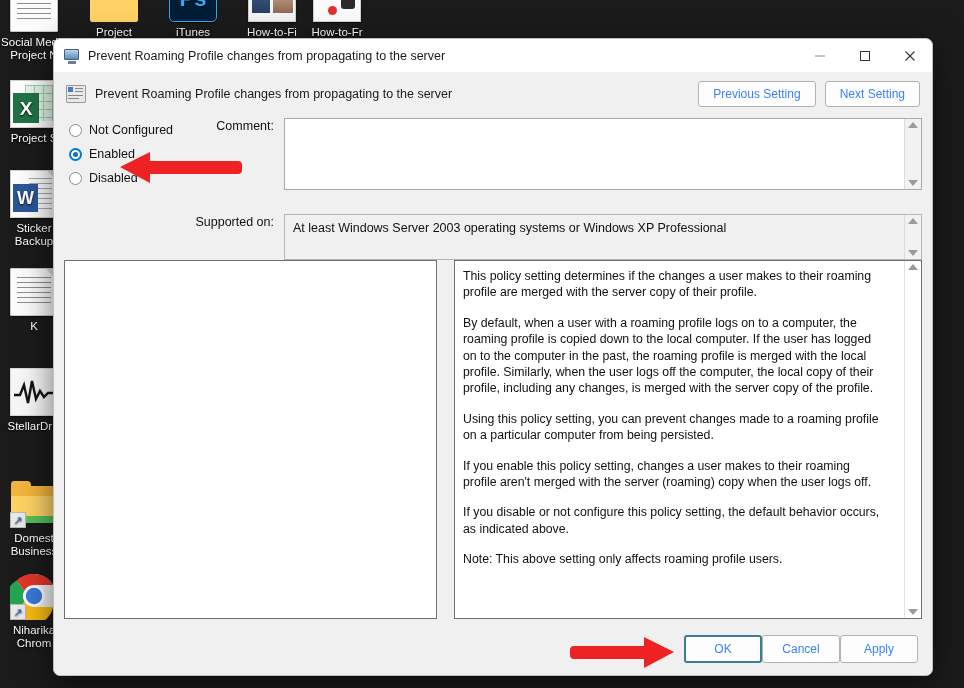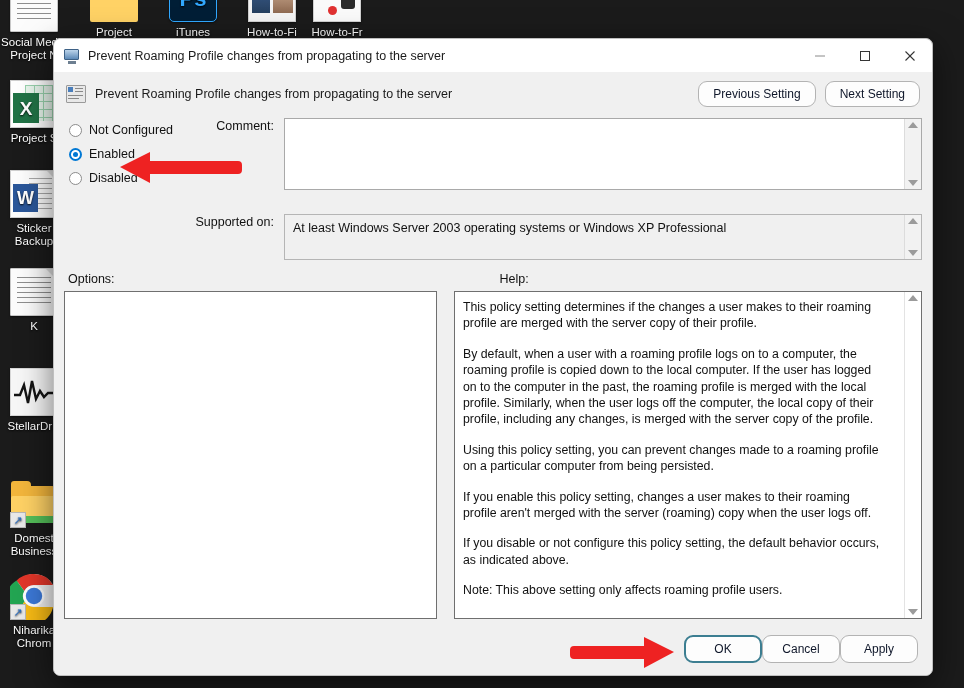--- a/index.html
+++ b/index.html
@@ -187,22 +187,22 @@
   .hdr-icon .blue { position:absolute; left:2px; top:2px; width:5px; height:5px; background:#4a7ebb; }
   .hdr-icon .l1 { position:absolute; left:9px; top:3px; width:8px; height:1px; background:#888; }
   .hdr-icon .l2 { position:absolute; left:9px; top:6px; width:8px; height:1px; background:#888; }
   .hdr-icon .l3 { position:absolute; left:2px; top:10px; width:15px; height:1px; background:#888; }
   .hdr-icon .l4 { position:absolute; left:2px; top:13px; width:11px; height:1px; background:#888; }
   #header .hdr-title { font-size:12.5px; color:#1b1b1b; white-space:nowrap; }
   #header .nav-btns { margin-left:auto; display:flex; gap:9px; }
   .btn {
     background:#fdfdfd;
     border:1px solid #b3b3b3;
-    border-radius:9px;
-    font-size:12px; color:#0f172a;
+    border-radius:3px;
+    font-size:12px; color:#3b82f6;
     font-family:"Liberation Sans", sans-serif;
     padding:5px 14px;
     min-width:72px;
     cursor:default;
   }
 
   #body { flex:1; display:flex; flex-direction:column; padding: 0 10px; min-height:0; }
 
   .top-area { display:flex; gap:0; flex:none; }
   .radios { width: 122px; padding-top: 2px; padding-left:5px; }
@@ -468,24 +468,20 @@
             <div class="vscroll">
               <span class="arr up"></span>
               <span class="arr dn"></span>
             </div>
           </div>
         </div>
 
       </div>
     </div>
 
-    <div class="panes-labels">
-      <span class="opt">Options:</span>
-      <span class="hlp">Help:</span>
-    </div>
 
     <div class="panes">
 
       <div class="pane options">
         <div class="help-text"></div>
       </div>
 
       <div class="pane help">
         <div class="help-text">
           <p>This policy setting determines if the changes a user makes to their roaming profile are merged with the server copy of their profile.</p>

